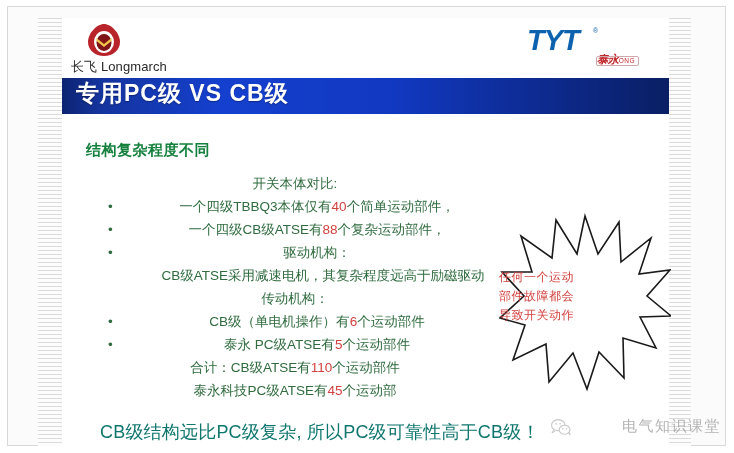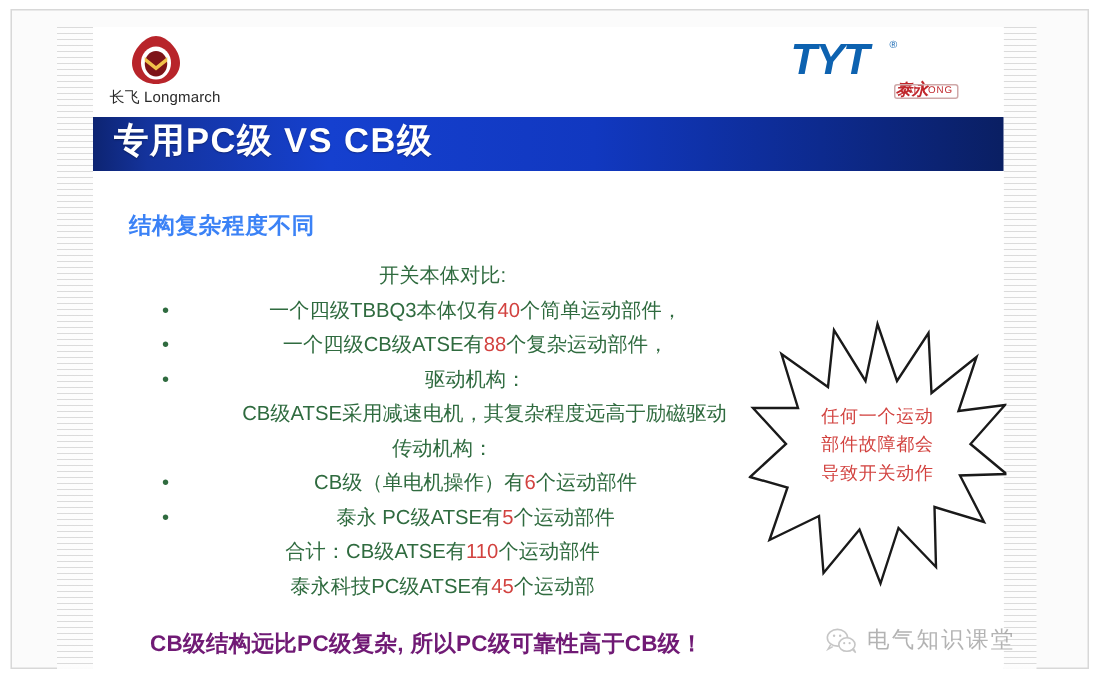--- a/index.html
+++ b/index.html
@@ -82,21 +82,21 @@
     top: 0px;
     width: 34px;
     height: 34px;
   }
   .lm-text {
     position: absolute;
     left: 0px;
     top: 35px;
     width: 78px;
     text-align: center;
-    font-size: 10px;
+    font-size: 13px;
     color: #2a2a2a;
     letter-spacing: 0.1px;
     white-space: nowrap;
   }
 
   
   .logo-tyt {
     position: absolute;
     right: 14px;
     top: 8px;
@@ -181,21 +181,21 @@
     height: 334px;
     background: #ffffff;
   }
 
   .subtitle {
     position: absolute;
     left: 24px;
     top: 27px;
     font-size: 15px;
     font-weight: bold;
-    color: #3b82f6;
+    color: #15803d;
     letter-spacing: 0.5px;
     white-space: nowrap;
   }
 
   
   .content-lines {
     position: absolute;
     left: 22px;
     top: 58px;
     width: 420px;
@@ -219,58 +219,59 @@
     color: #2f6b3f;
     font-size: 13.5px;
   }
   .cline .hi { color: #d2423f; }
 
   
   .conclusion {
     position: absolute;
     left: 38px;
     top: 306px;
-    font-size: 15px;
-    font-weight: bold;
-    color: #701a75;
+    font-size: 18px;
+    font-weight: normal;
+    color: #0f766e;
     white-space: nowrap;
     letter-spacing: 0.2px;
   }
 
   
   .starburst {
     position: absolute;
     left: 437px;
     top: 98px;
     width: 172px;
     height: 180px;
   }
   .starburst svg { display: block; }
   .star-text {
     position: absolute;
     left: 0;
     top: 56px;
     width: 172px;
-    text-align: center;
+    text-align: left;
     color: #d2423f;
     font-size: 12px;
     line-height: 19px;
     font-weight: normal;
     letter-spacing: 0.5px;
   }
   .star-text div { white-space: nowrap; }
 
   
   .watermark {
     position: absolute;
     left: 488px;
     top: 303px;
     display: flex;
     align-items: center;
     opacity: 0.75;
+    gap: 44px;
   }
   .wm-icon {
     width: 22px;
     height: 18px;
     margin-right: 6px;
     flex: none;
   }
   .wm-label {
     font-size: 15px;
     color: #9a9a9a;

